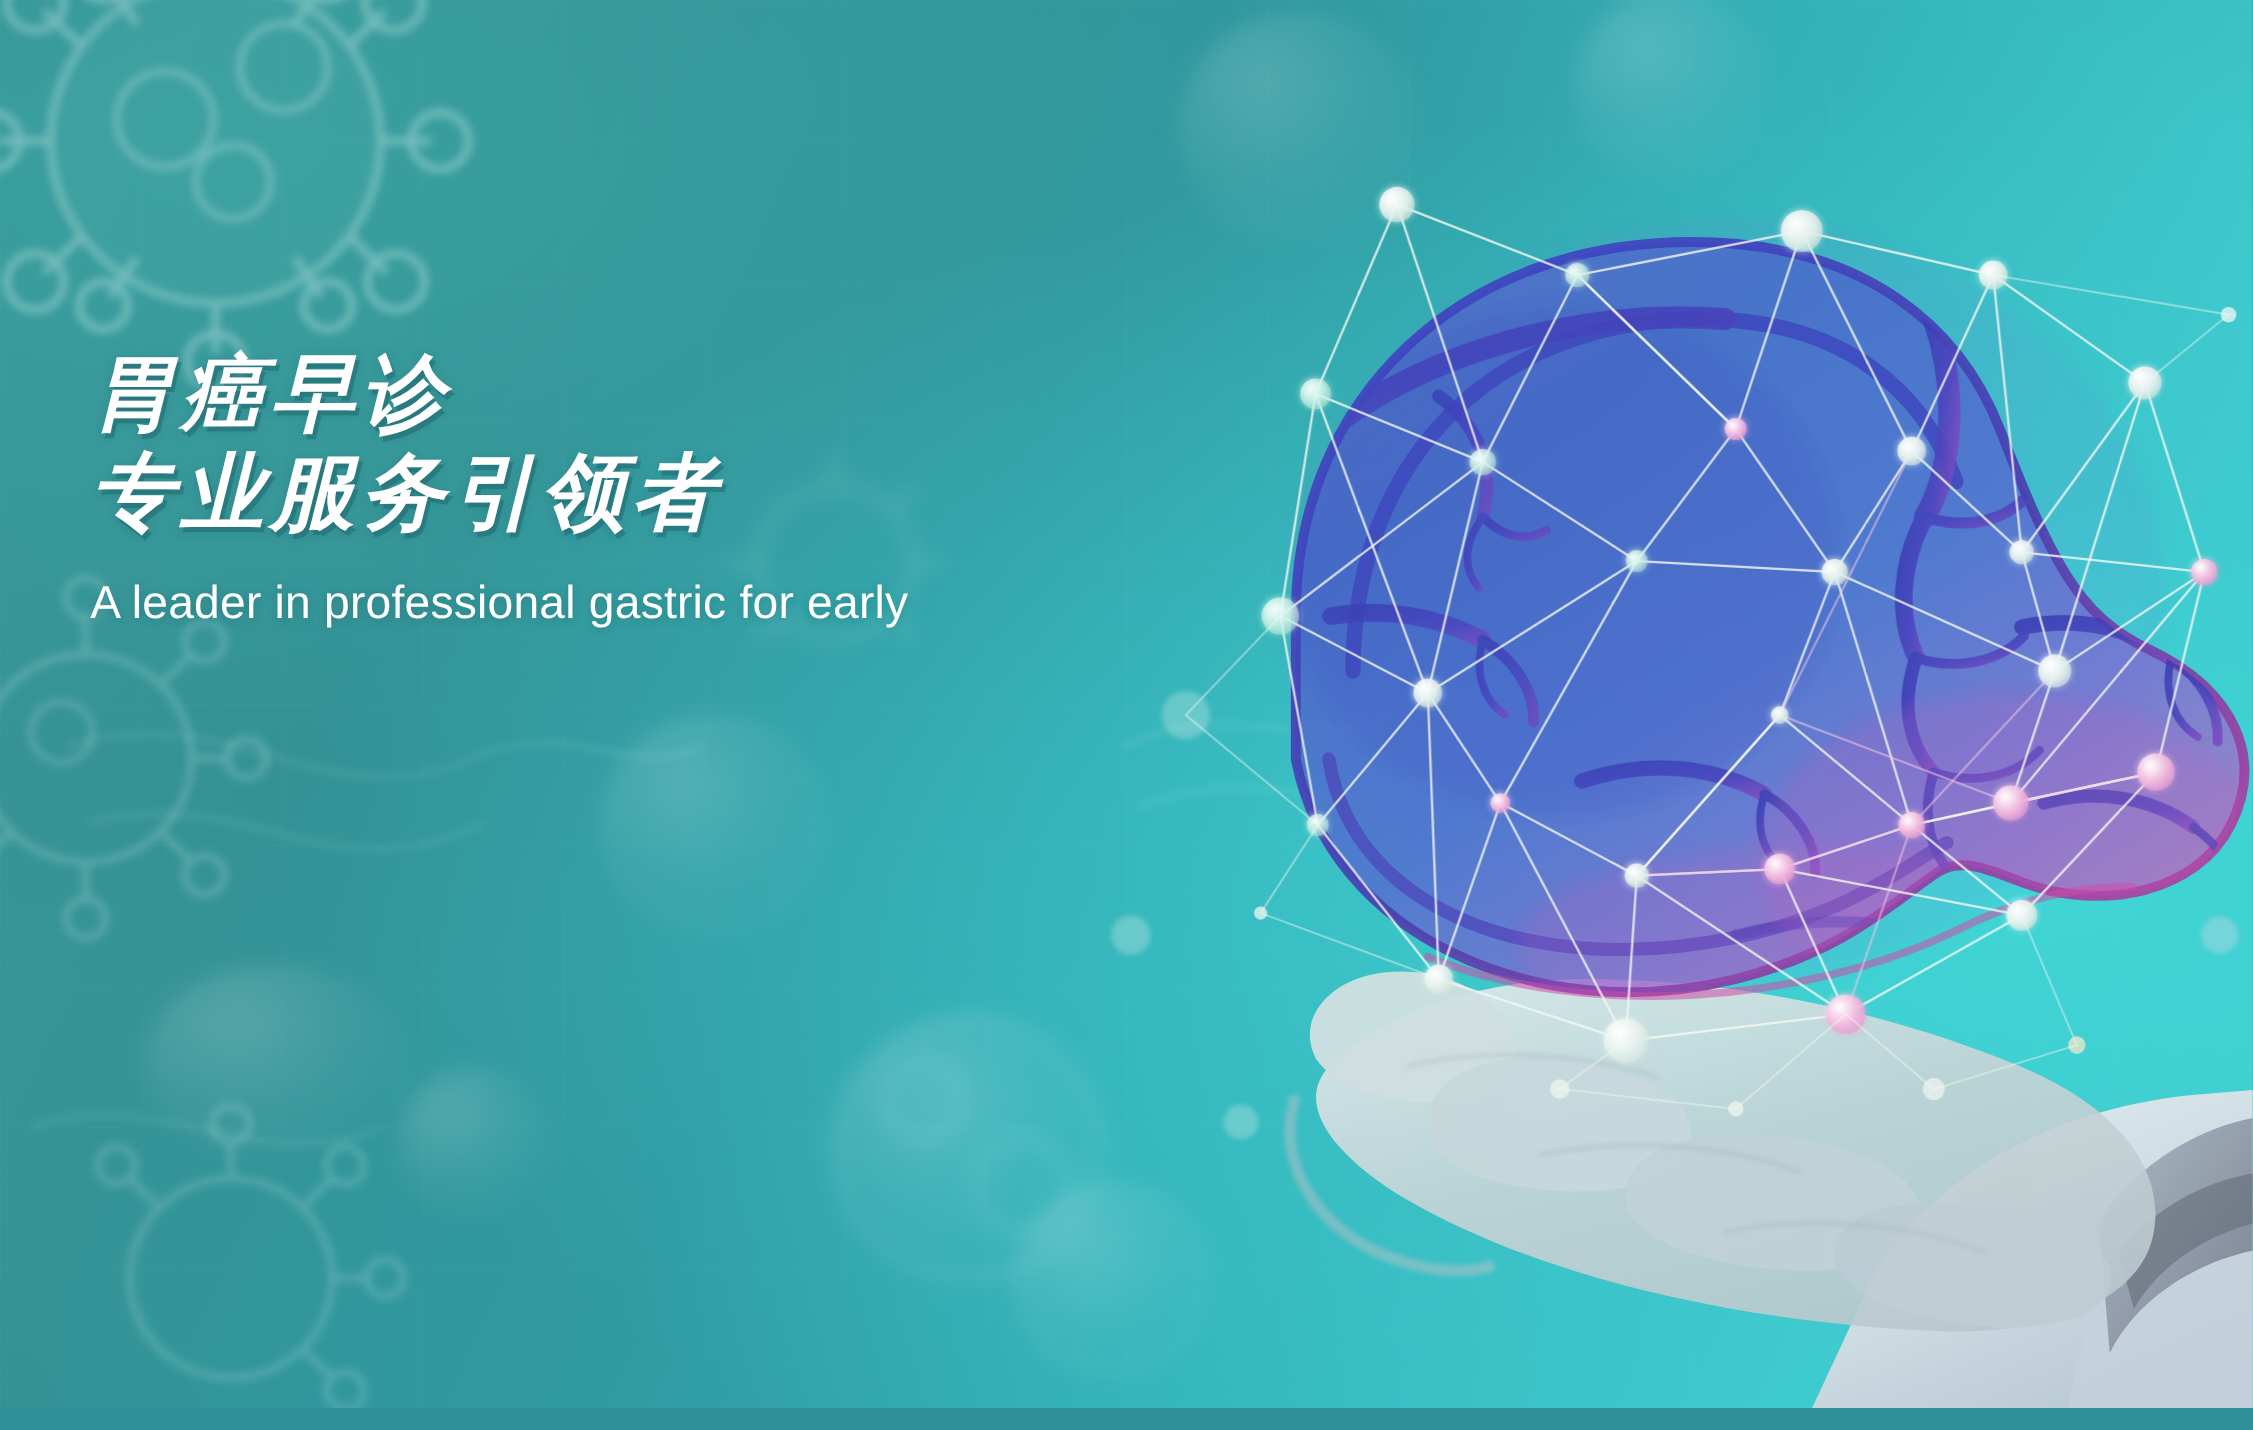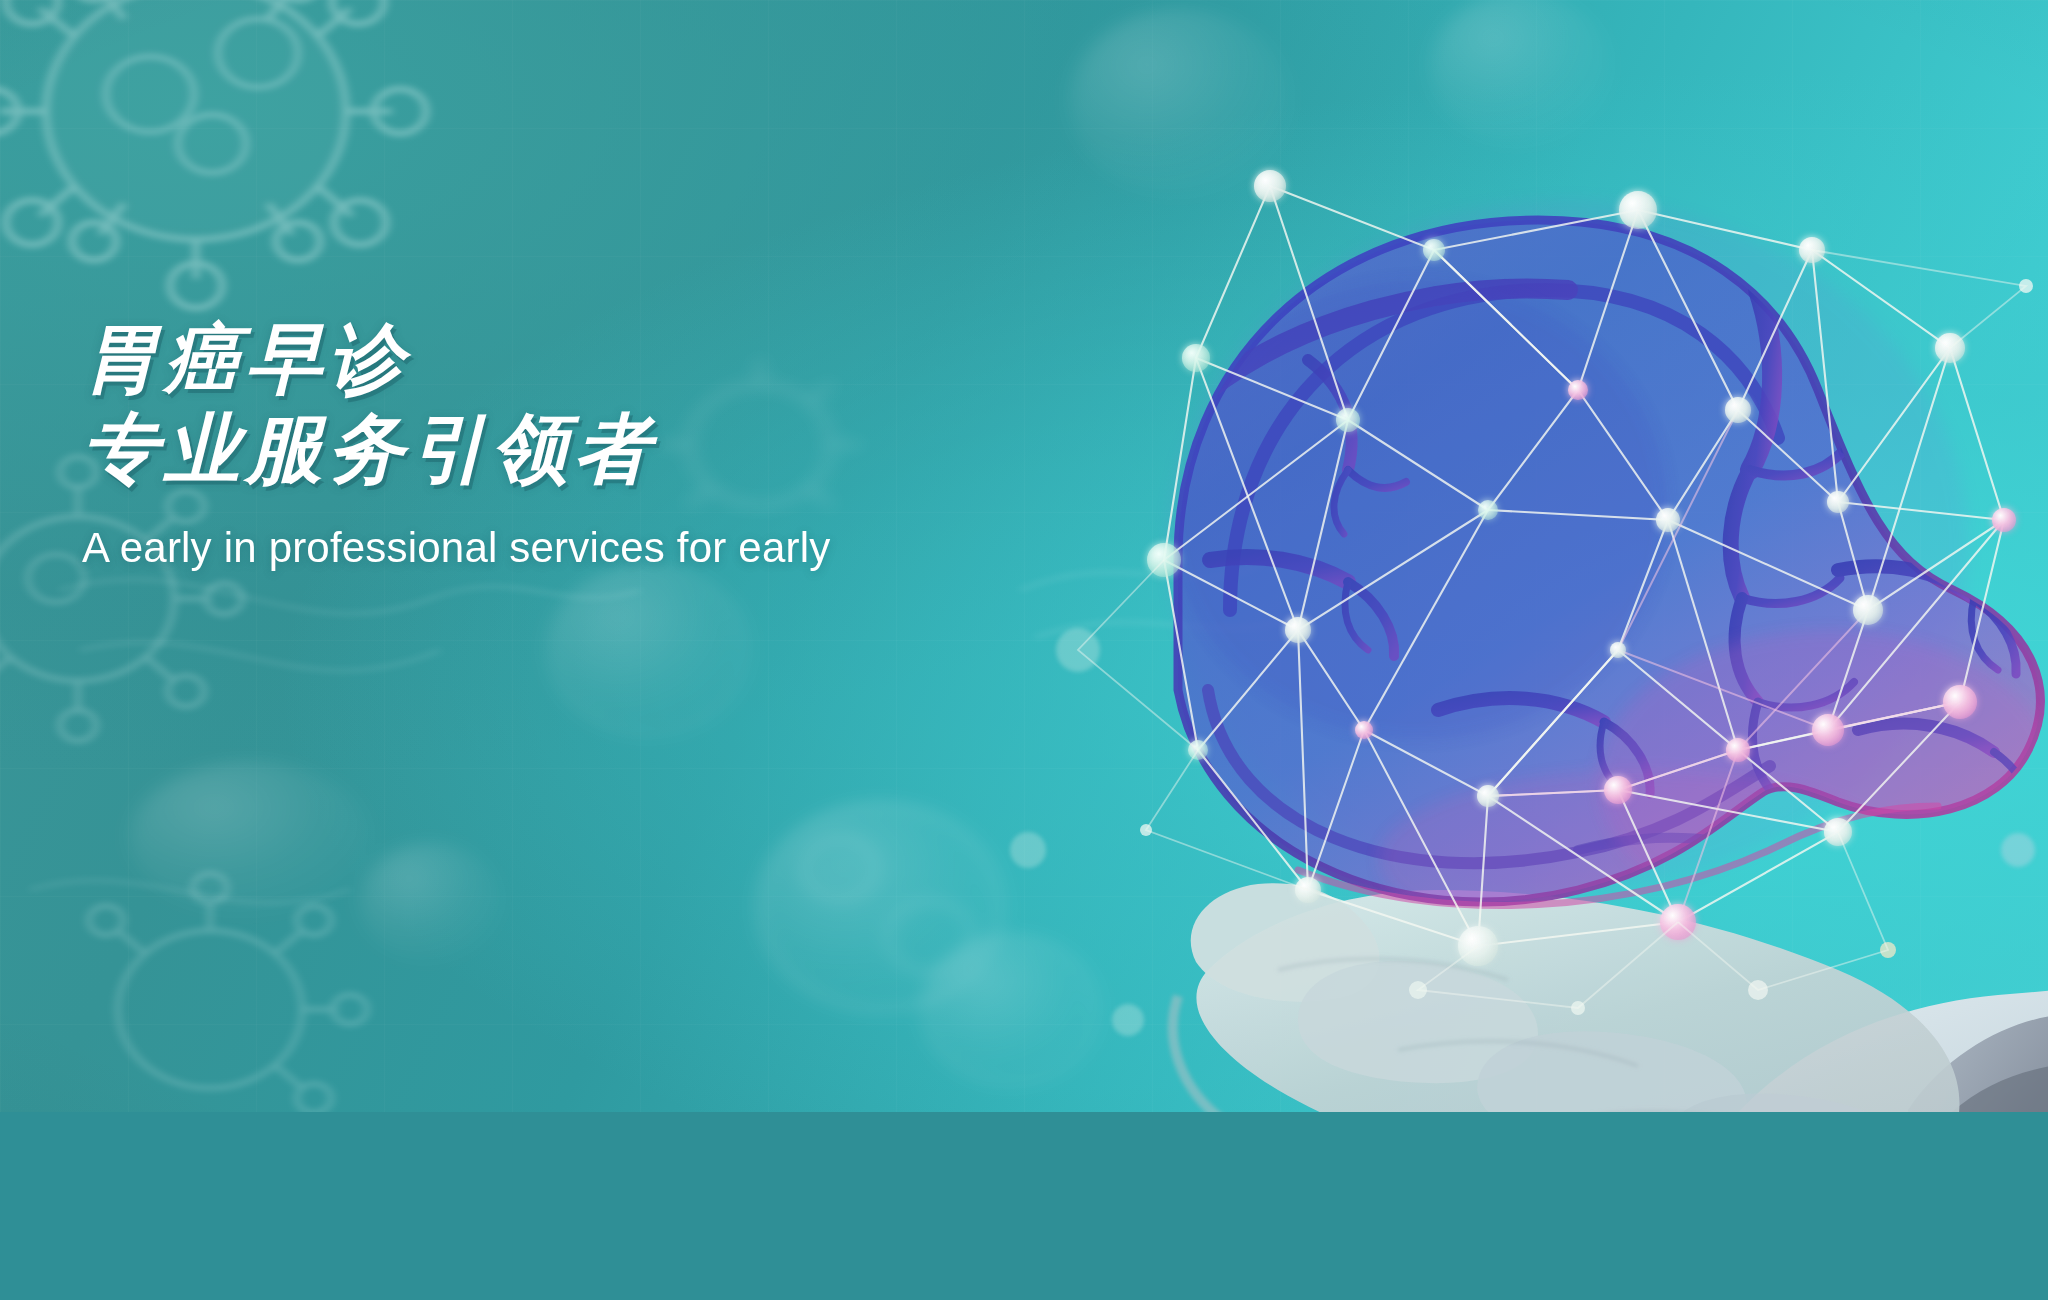--- a/index.html
+++ b/index.html
@@ -1,19 +1,19 @@
 <!DOCTYPE html>
 <html><head>
 <meta charset="utf-8">
 <style>
   html, body { margin:0; padding:0; background:#2f8f96; }
   body { width:2048px; height:1300px; overflow:hidden; font-family:"Liberation Sans", sans-serif; }
 
   .banner {
-    position:relative; width:2048px; height:1112px; overflow:hidden;
+    position:relative; width:2048px; height:1280px; overflow:hidden;
     background:
       radial-gradient(120% 90% at 88% 62%, rgba(64,214,214,0.95) 0%, rgba(60,200,205,0.55) 30%, rgba(55,160,168,0.0) 62%),
       radial-gradient(90% 80% at 10% 10%, rgba(58,160,160,0.9) 0%, rgba(48,140,145,0.2) 55%, rgba(0,0,0,0) 75%),
       linear-gradient(115deg, #3c9698 0%, #359396 22%, #2f9aa0 42%, #35b6bc 66%, #3fccd0 84%, #46d6d6 100%);
   }
 
   
   .grid {
     position:absolute; inset:0;
     background-image:
@@ -494,18 +494,18 @@
           <path d="M286 470 L200 560 L320 660"></path>
         </g>
       </g>
     </svg>
   </div>
 
   <div class="copy">
     <div class="headline l1">胃癌早诊</div>
     <div class="headline l2">专业服务引领者</div>
     <div class="subhead">
-      <div>A early in professional services for early</div>
+      <div>A leader in professional gastric for early</div>
     </div>
   </div>
 
   <div class="vignette"></div>
 </div>
 
 </body></html>

